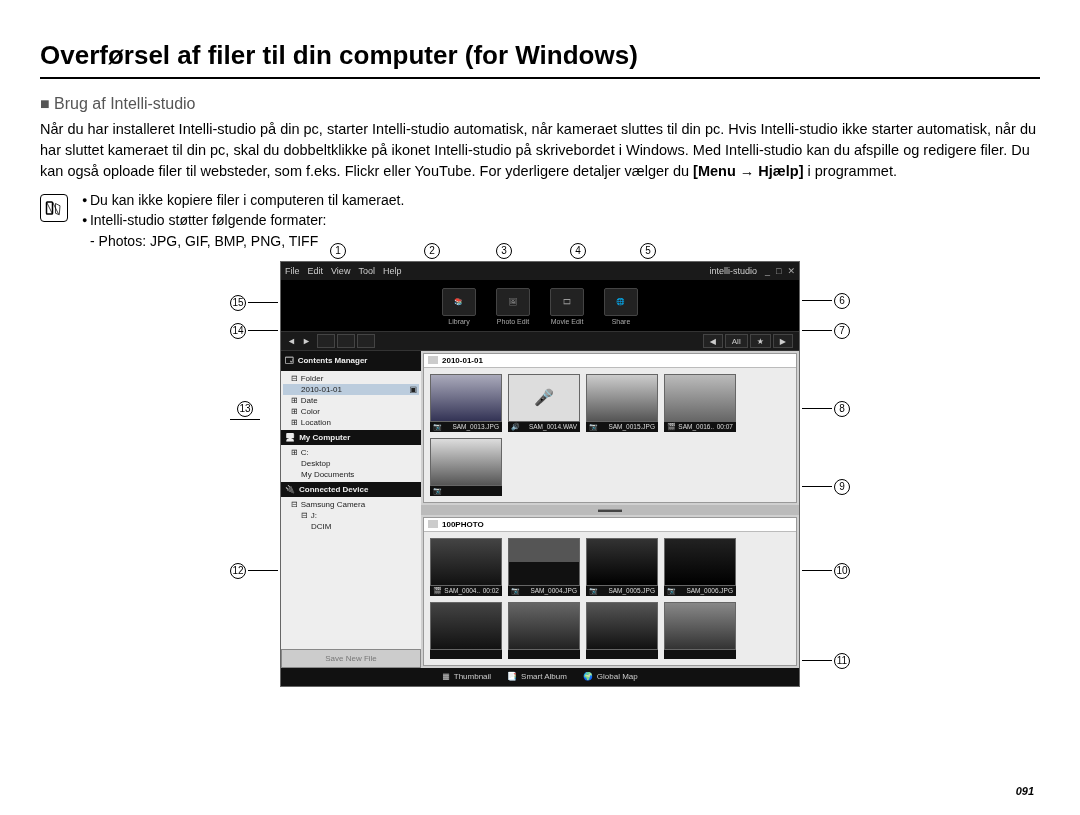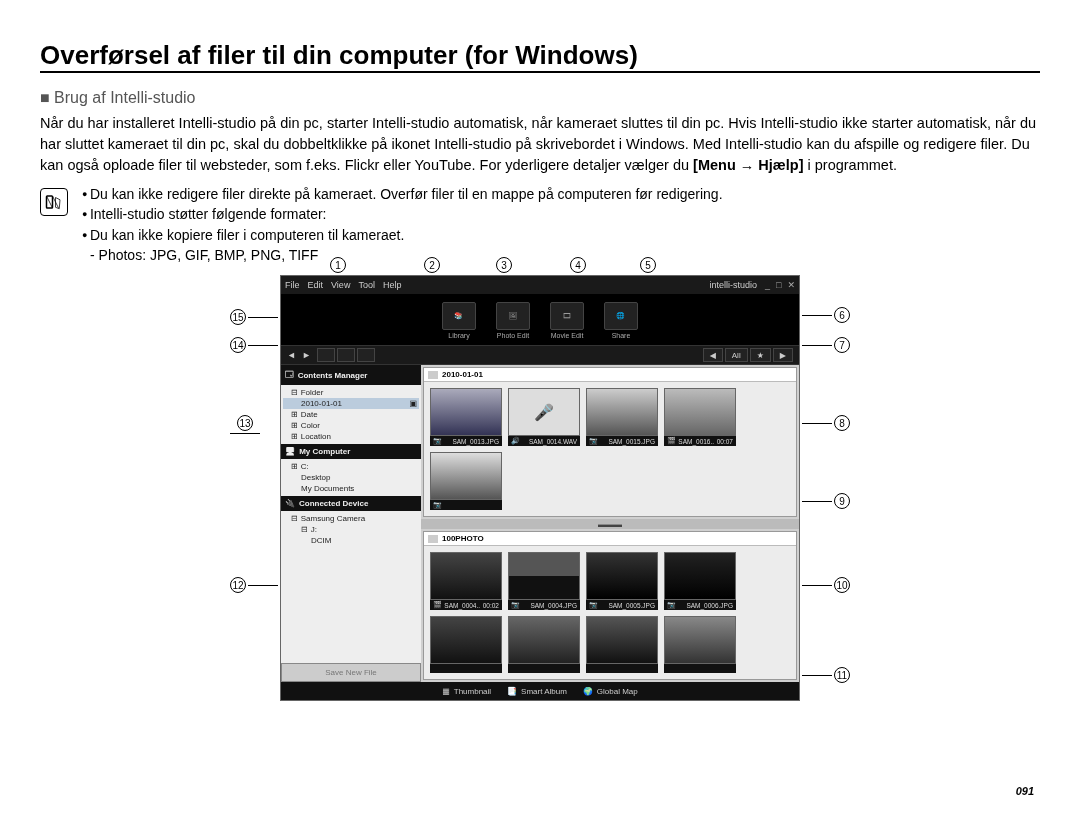--- a/index.html
+++ b/index.html
@@ -10,20 +10,21 @@
     background: #fff;
     font-family: Arial, Helvetica, sans-serif;
     color: #000;
     position: relative;
     padding: 40px 40px 30px 40px;
   }
   .page-title {
     font-size: 26px;
     font-weight: bold;
     border-bottom: 2px solid #000;
+    padding-bottom: 6px;
     margin-bottom: 16px;
   }
   .section-heading {
     font-size: 16px;
     color: #555;
     margin-bottom: 6px;
   }
   .body-text {
     font-size: 14.5px;
     line-height: 1.45;
@@ -246,23 +247,22 @@
 
 <div class="note-block">
   <div class="note-icon">
     <svg width="18" height="18" viewBox="0 0 24 24" fill="none" stroke="#000" stroke-width="2">
       <rect x="2" y="4" width="8" height="16" rx="1"></rect>
       <path d="M2 4 L10 20 M10 4 L18 20" stroke-width="1"></path>
       <path d="M14 6 l6 3 l-1 12 l-5 -2 z" stroke-width="1"></path>
     </svg>
   </div>
   <div class="note-list">
-    <div class="bullet">Du kan ikke redigere filer direkte på kameraet. Overfør filer til en mappe på computeren før redigering.</div>
+    <div class="bullet">Du kan ikke kopiere filer i computeren til kameraet.</div>
     <div class="bullet">Intelli-studio støtter følgende formater:</div>
-    <div class="bullet">Du kan ikke kopiere filer i computeren til kameraet.</div>
     <div class="indent dash">Photos: JPG, GIF, BMP, PNG, TIFF</div>
   </div>
 </div>
 
 <div class="figure">
 
   <div class="callout" style="top:-18px;left:100px;">
       <span class="cnum">1</span>
     </div>
   <div class="callout" style="top:-18px;left:194px;">

